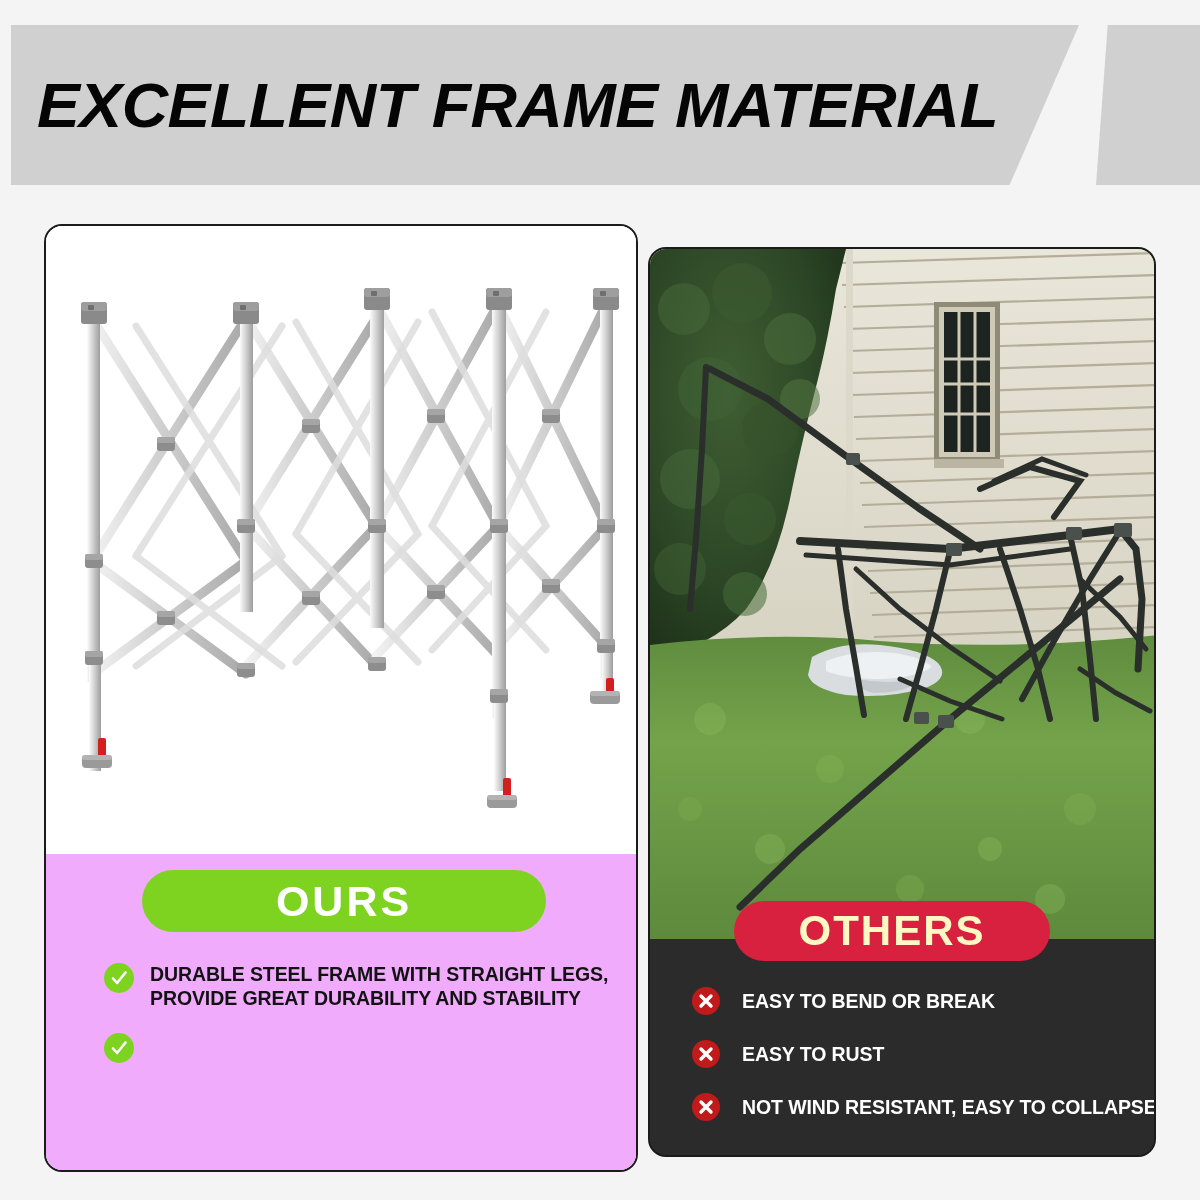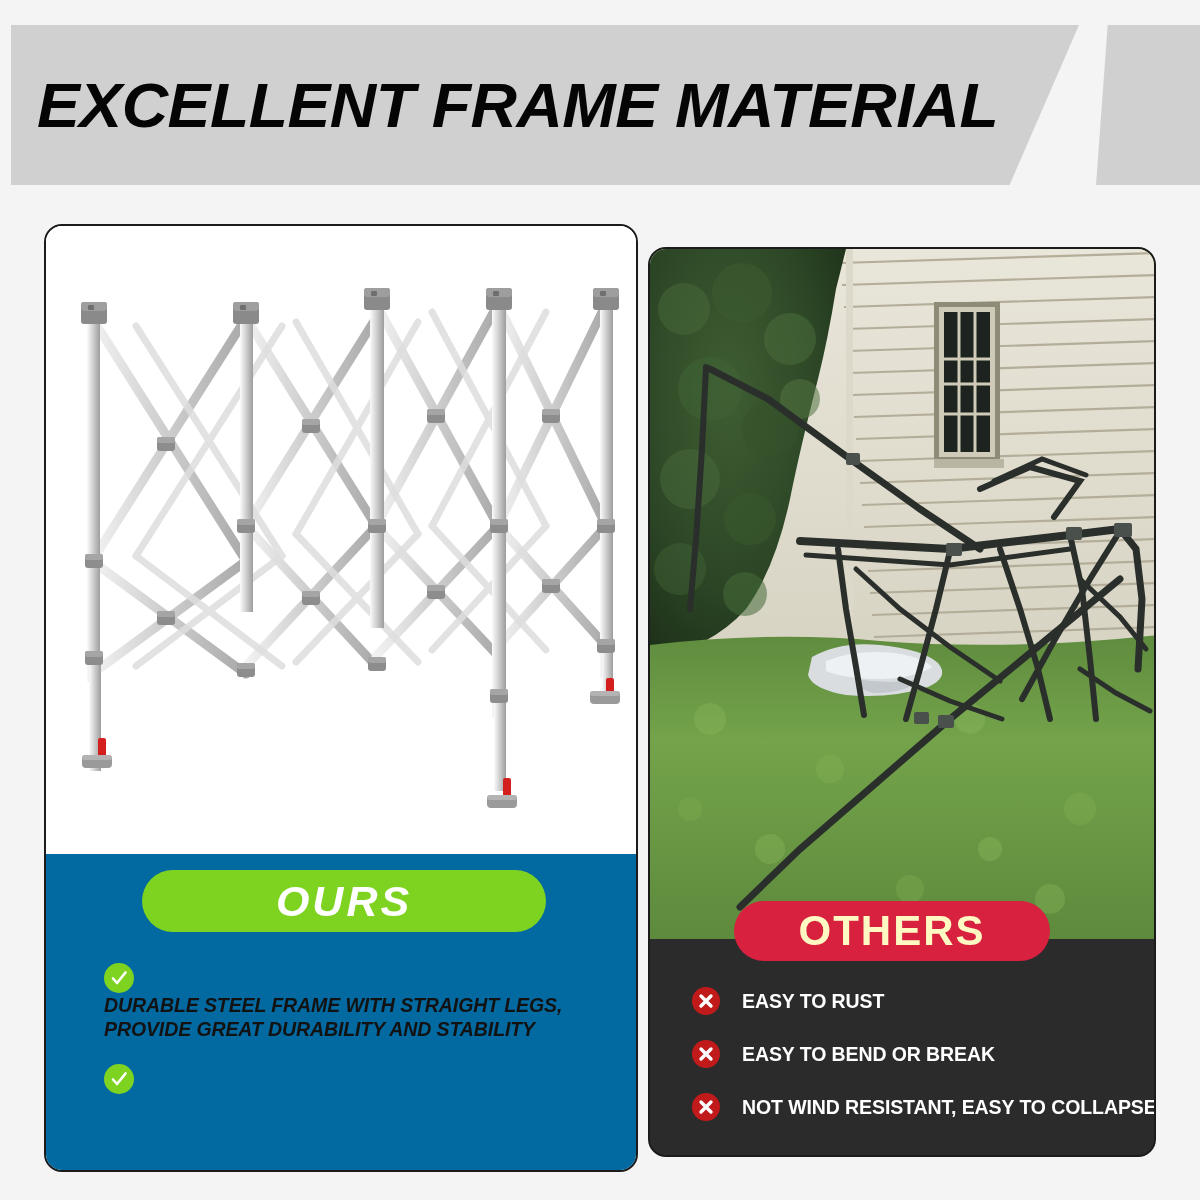--- a/index.html
+++ b/index.html
@@ -68,22 +68,21 @@
     position: absolute;
     left: 0; top: 0;
     width: 100%; height: 628px;
     background: #ffffff;
     overflow: hidden;
   }
   #ours-text-zone {
     position: absolute;
     left: 0; top: 628px;
     width: 100%; height: 320px;
-    background: #0369a1;
-    font-style: italic;
+    background: #f0abfc;
   }
   #ours-badge {
     position: absolute;
     left: 96px; top: 16px;
     width: 404px; height: 62px;
     background: #7ed321;
     border-radius: 31px;
     display: flex;
     align-items: center;
     justify-content: center;
@@ -96,21 +95,20 @@
   }
   .ours-list {
     position: absolute;
     left: 58px; top: 108px;
     width: 520px;
   }
   .ours-item {
     display: flex;
     align-items: flex-start;
     margin-bottom: 22px;
-    flex-direction: column;
   }
   .check-icon {
     flex: 0 0 auto;
     width: 30px; height: 30px;
     border-radius: 50%;
     background: #7ed321;
     margin-right: 16px;
     margin-top: 1px;
     position: relative;
   }
@@ -492,30 +490,30 @@
   </div>
 
   <div class="others-list">
 
     <div class="others-item">
       <span class="x-icon">
         <svg width="20" height="20" viewBox="0 0 20 20">
           <path d="M5 5 L15 15 M15 5 L5 15" stroke="#ffffff" stroke-width="3.4" stroke-linecap="round"></path>
         </svg>
       </span>
-      <span class="others-item-text">EASY TO RUST</span>
+      <span class="others-item-text">EASY TO BEND OR BREAK</span>
     </div>
 
     <div class="others-item">
       <span class="x-icon">
         <svg width="20" height="20" viewBox="0 0 20 20">
           <path d="M5 5 L15 15 M15 5 L5 15" stroke="#ffffff" stroke-width="3.4" stroke-linecap="round"></path>
         </svg>
       </span>
-      <span class="others-item-text">EASY TO BEND OR BREAK</span>
+      <span class="others-item-text">EASY TO RUST</span>
     </div>
 
     <div class="others-item">
       <span class="x-icon">
         <svg width="20" height="20" viewBox="0 0 20 20">
           <path d="M5 5 L15 15 M15 5 L5 15" stroke="#ffffff" stroke-width="3.4" stroke-linecap="round"></path>
         </svg>
       </span>
       <span class="others-item-text">NOT WIND RESISTANT, EASY TO COLLAPSE</span>
     </div>

